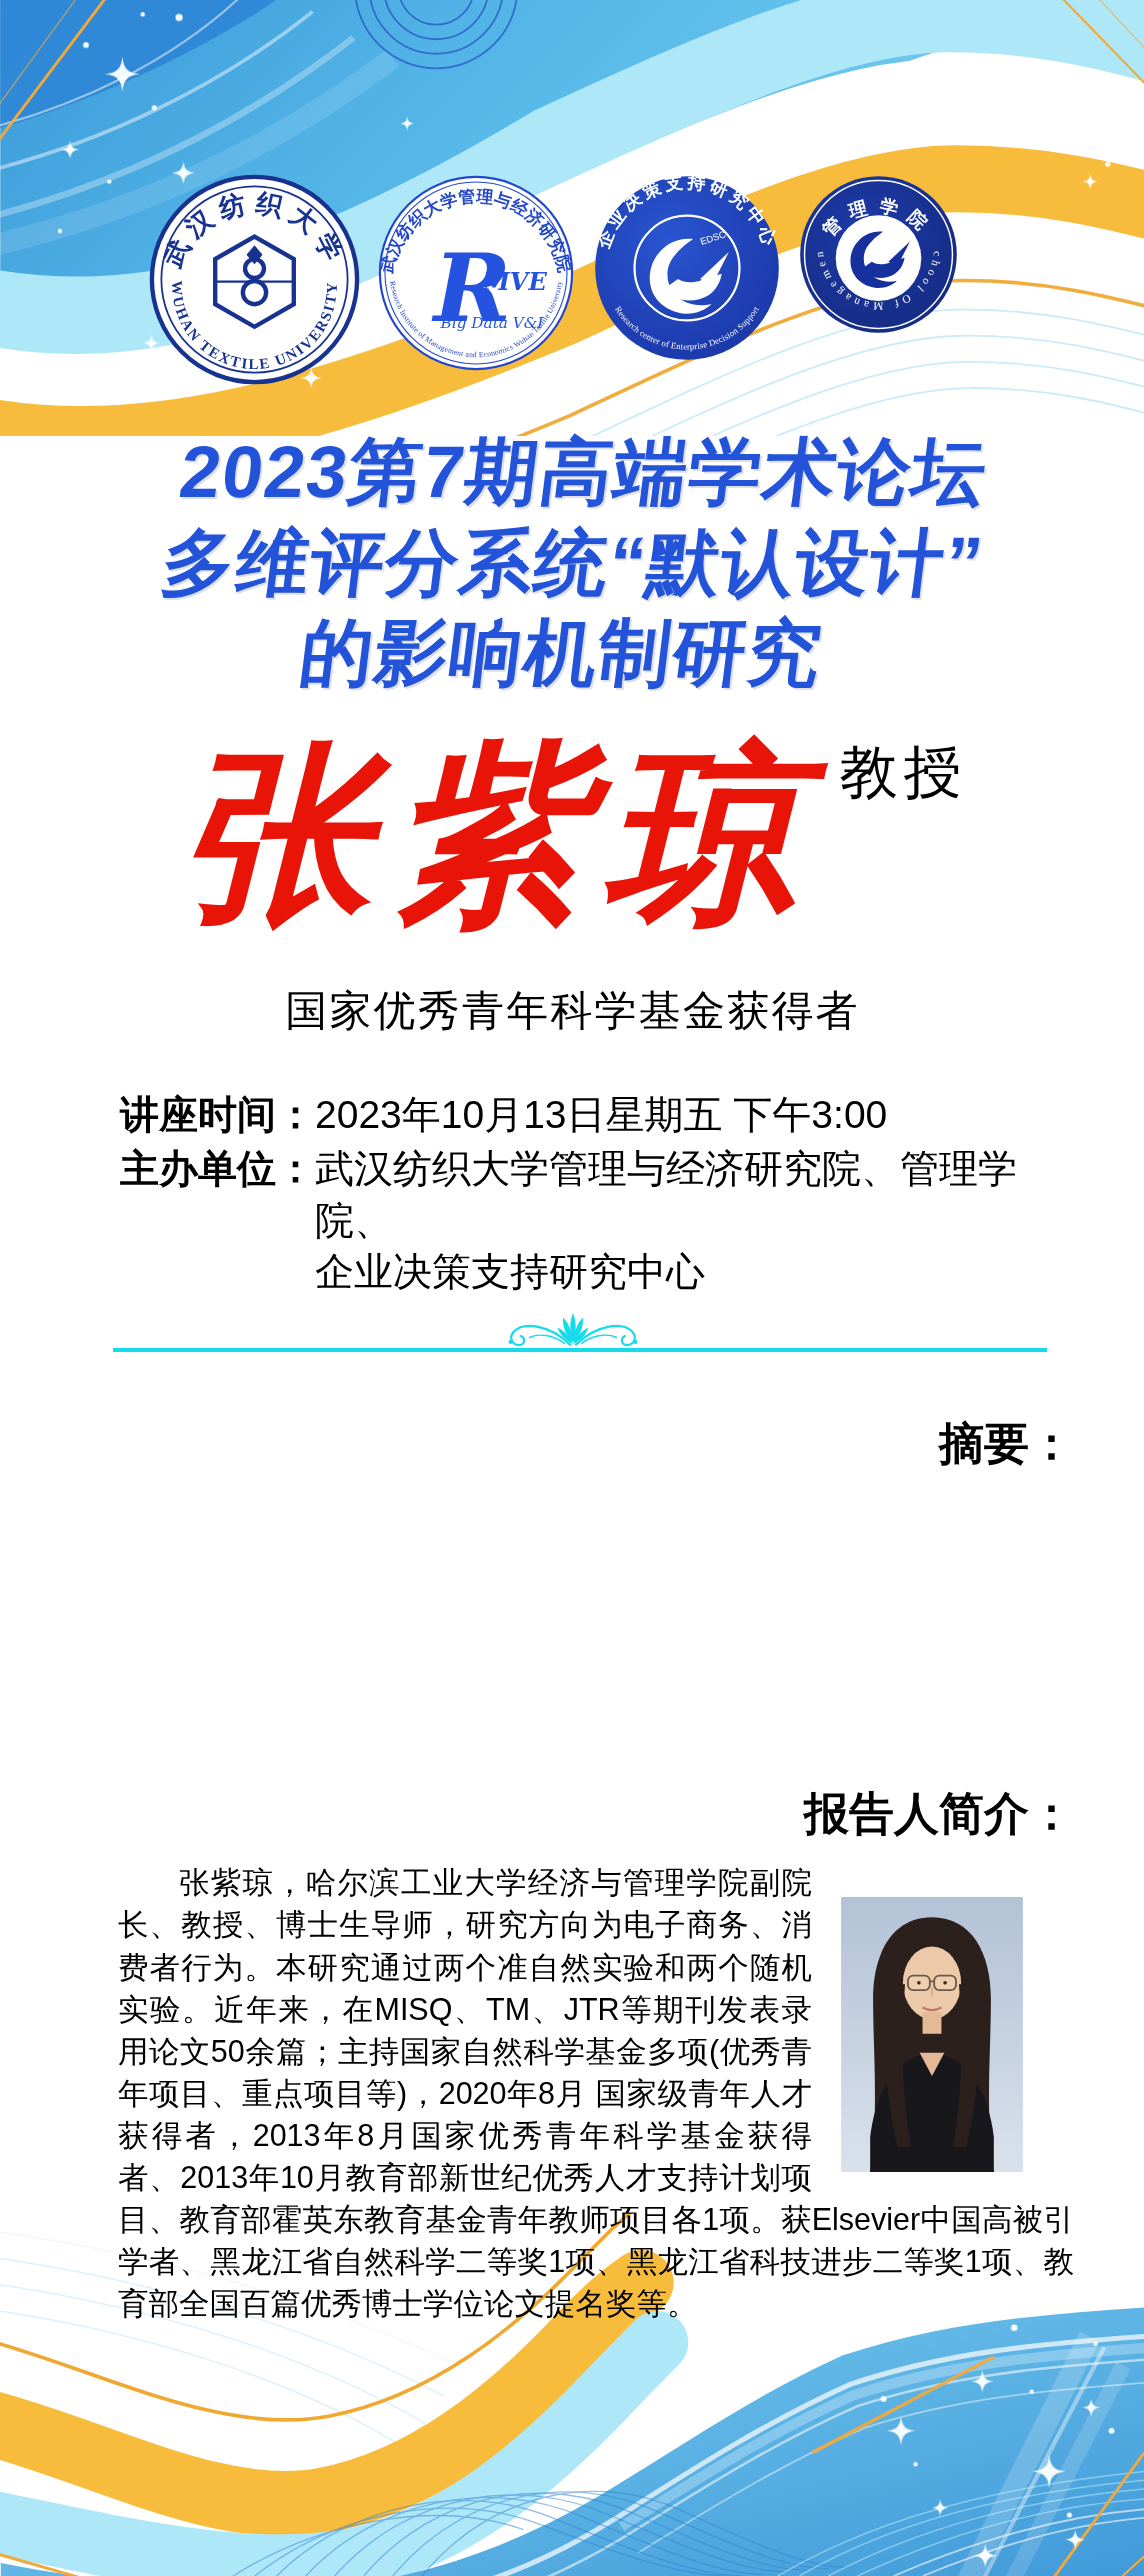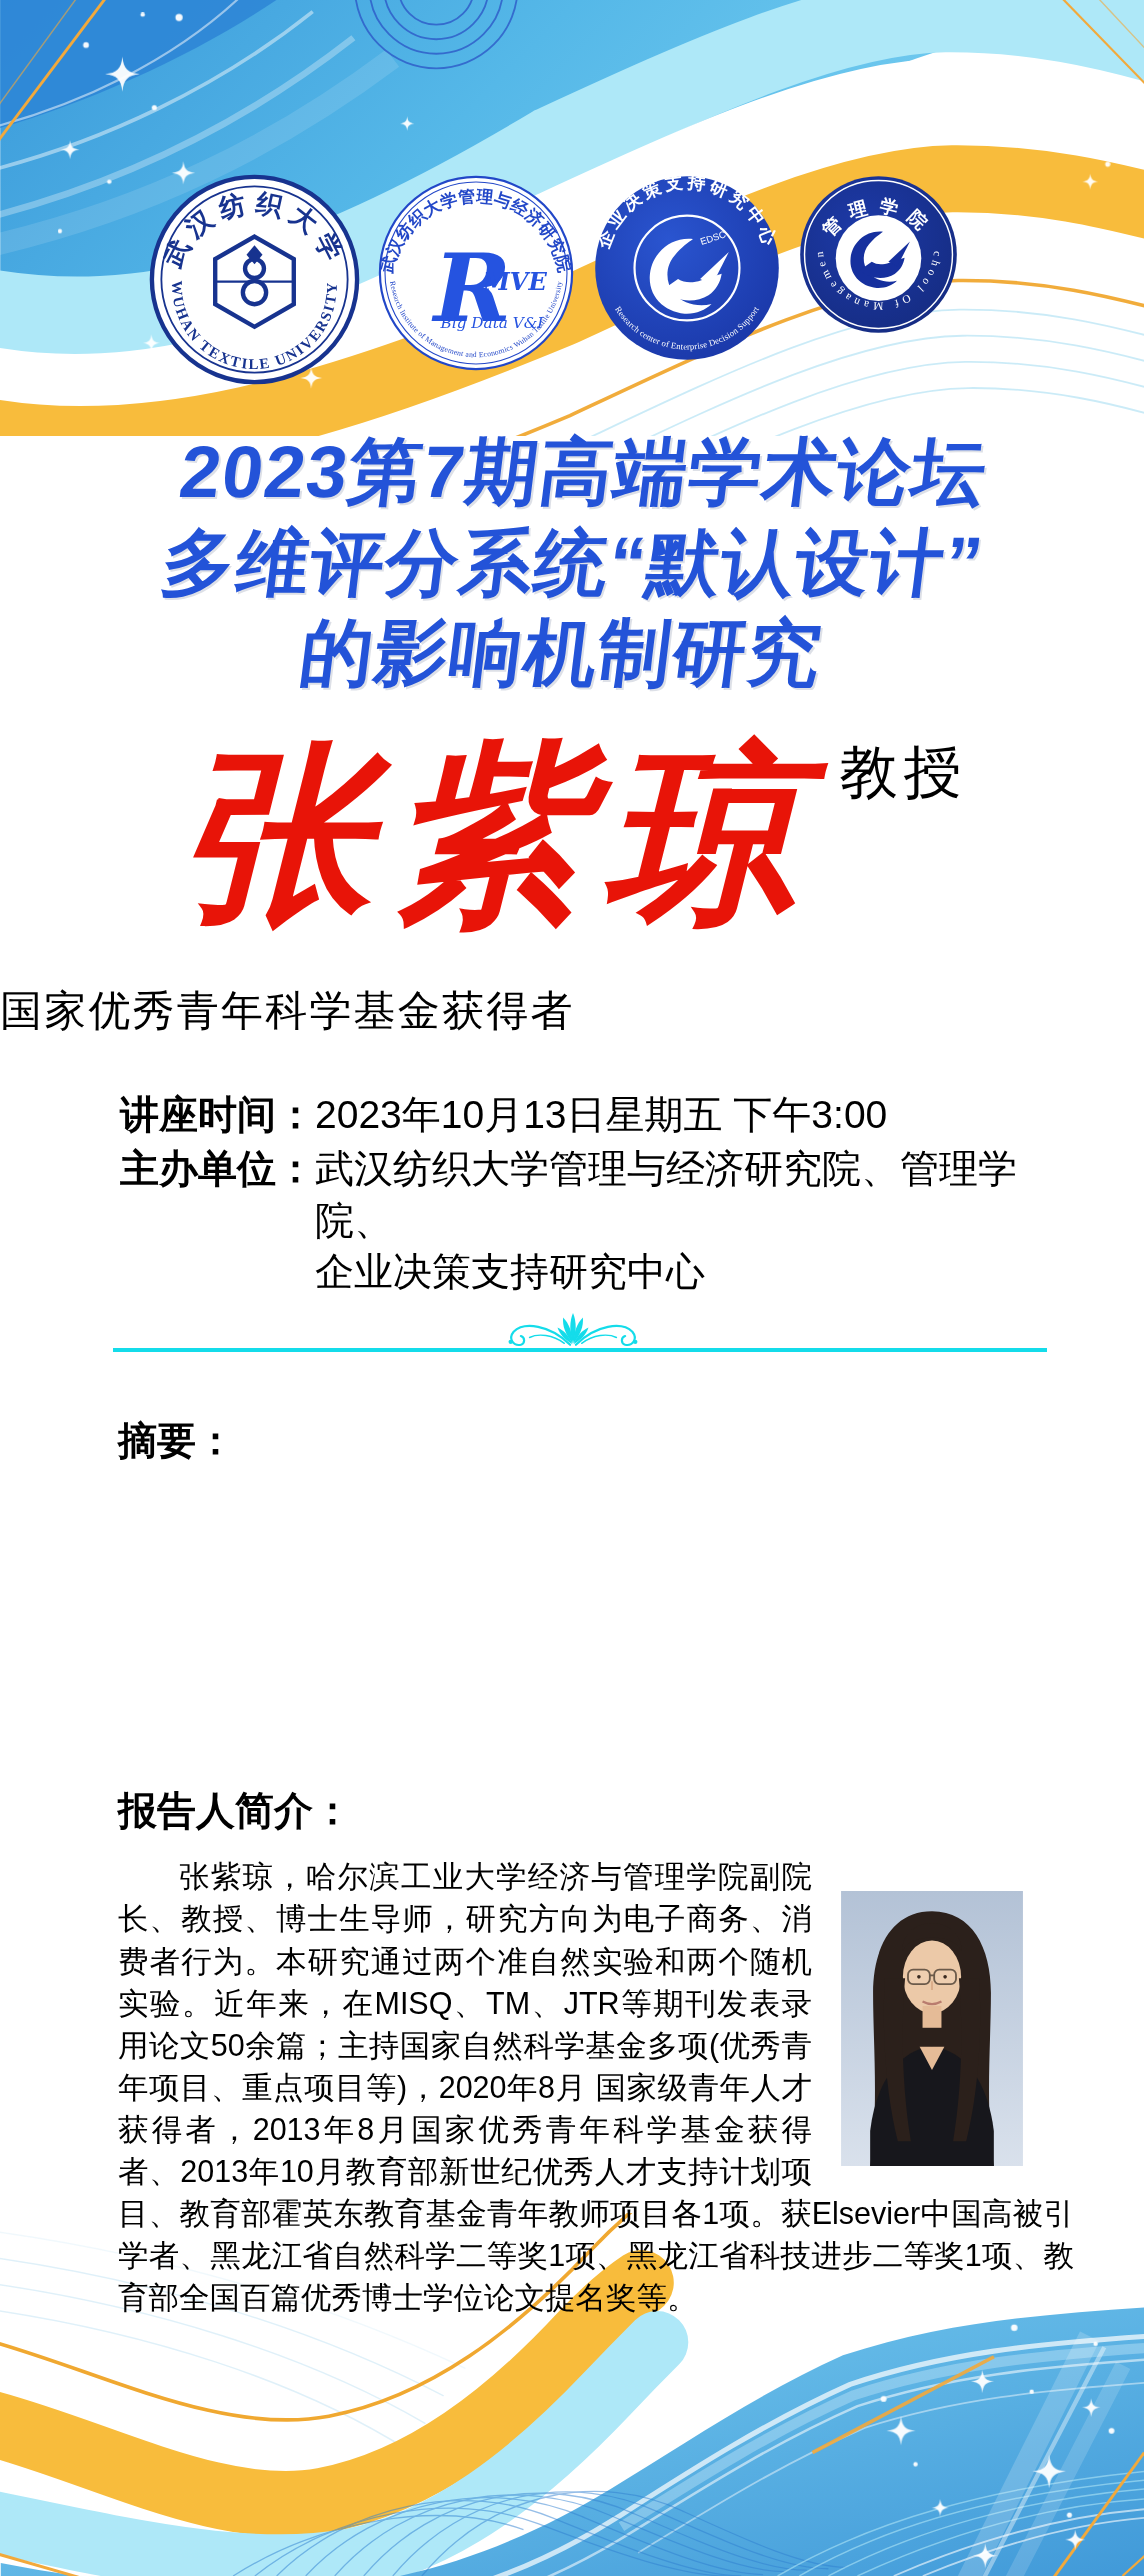--- a/index.html
+++ b/index.html
@@ -10,32 +10,32 @@
   .deco-bottom{bottom:0;}
   .logos{position:absolute;top:174px;left:149px;display:flex;align-items:flex-start;gap:17.4px;z-index:2;}
   .title{position:absolute;top:427px;left:0;width:100%;text-align:center;z-index:2;
          color:#2353d8;font-weight:bold;font-size:73px;line-height:1.24;letter-spacing:1.5px;
          transform:skewX(-7deg);text-shadow:2.2px 2.2px 0 rgba(120,130,160,.25);}
   .name-row{position:absolute;top:734px;left:0;width:100%;display:flex;justify-content:center;
             align-items:flex-start;z-index:2;}
   .name{font-family:"DejaVu Serif","Liberation Serif",serif;font-style:italic;font-weight:bold;
         font-size:193px;line-height:1.05;color:#e81408;letter-spacing:20.4px;}
   .prof{font-size:58px;color:#000;margin:0 0 33px 22px;letter-spacing:5.8px;font-weight:500;}
-  .honor{position:absolute;top:983px;left:0;width:100%;font-size:42px;
+  .honor{position:absolute;top:983px;left:0;width:100%;text-align:center;font-size:42px;
          letter-spacing:2.2px;font-weight:500;z-index:2;}
   .details{position:absolute;top:1089px;left:120px;right:62px;font-size:39px;line-height:1.32;z-index:2;}
   .drow{display:flex;margin-bottom:2.9px;}
   .dlabel{font-weight:bold;white-space:nowrap;flex-shrink:0;}
   .divider{position:absolute;top:1307px;left:0;width:100%;height:58px;z-index:2;}
   .divider .line{position:absolute;top:41px;left:113px;right:98px;height:3.6px;background:#14dcea;}
   .divider svg{position:absolute;left:50%;transform:translateX(-50%);top:2.9px;}
   .section{position:absolute;left:118px;width:956px;z-index:2;}
   .sec-abstract{top:1414px;}
   .sec-bio{top:1784px;}
-  .section h2{margin:0;font-size:39px;font-weight:bold;}
+  .section h2{margin:0;font-size:45px;font-weight:bold;text-align:right;}
   .section p{margin:14.5px 0 0 0;font-size:30.5px;line-height:1.38;text-align:justify;text-indent:2em;}
   .sec-bio .body p{margin-top:17.4px;}
   .photo{float:right;width:182px;height:275px;margin:36px 51px 7.3px 29px;}
   svg text{user-select:none;}
 </style>
 </head>
 <body>
 
 <div class="poster">
 

